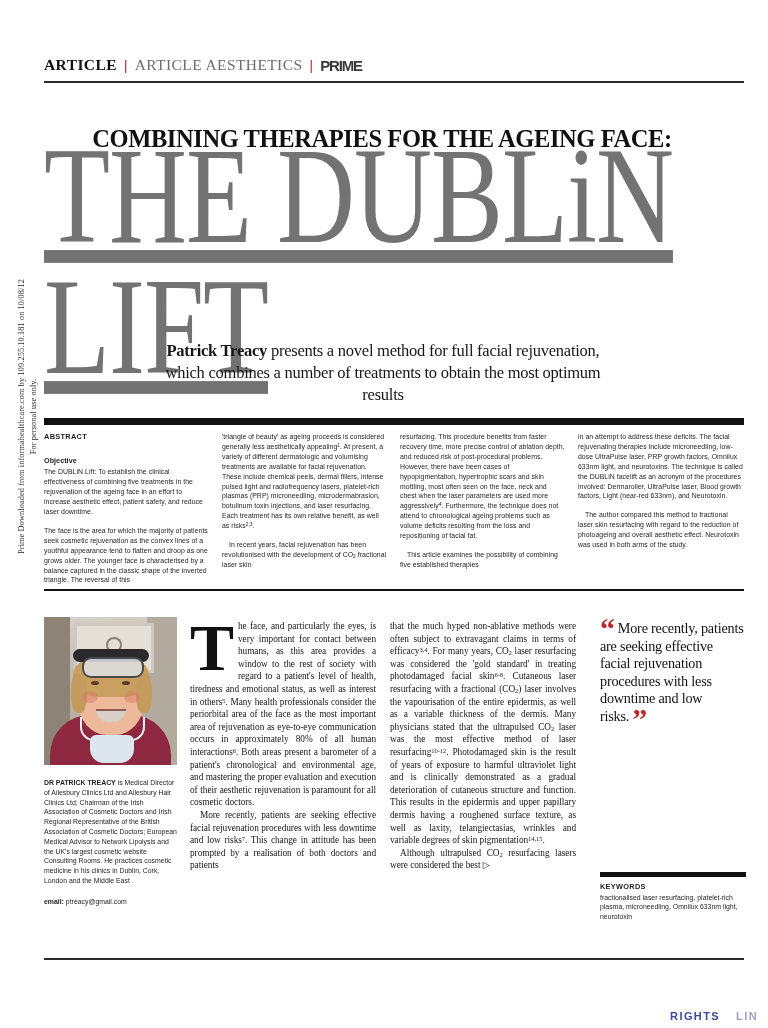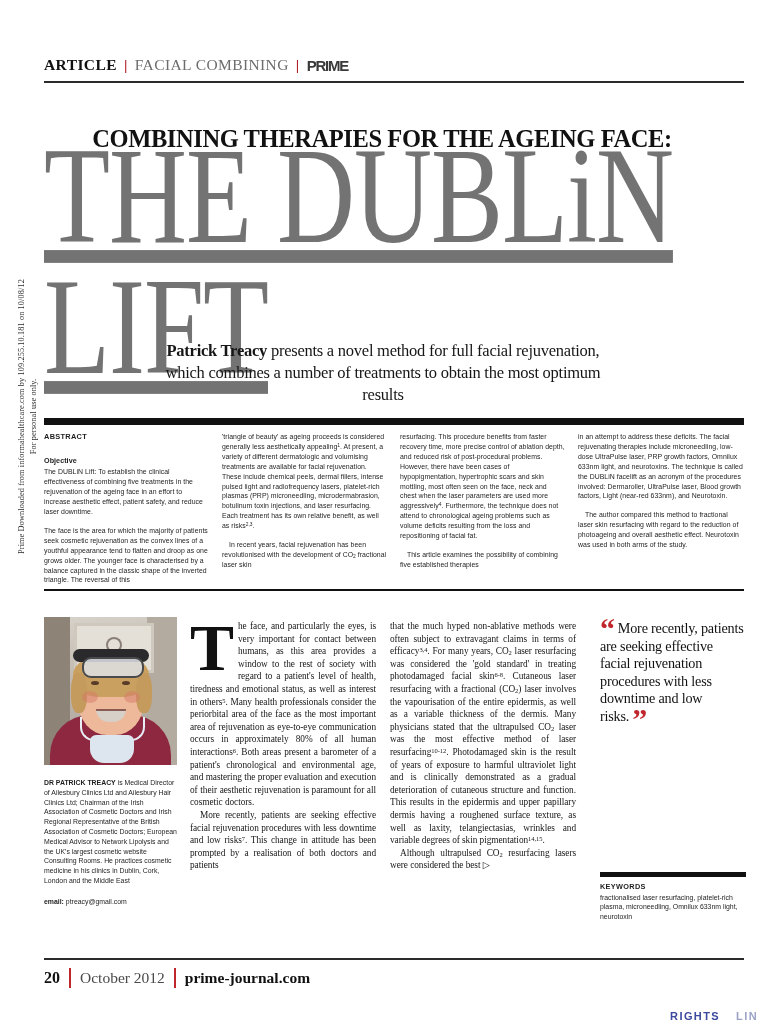--- a/index.html
+++ b/index.html
@@ -215,21 +215,21 @@
 <div class="page">
 
   <div class="vstamp">
     <div>Prime Downloaded from informahealthcare.com by 109.255.10.181 on 10/08/12</div>
     <div>For personal use only.</div>
   </div>
 
   <div class="hdr">
     <span class="article">ARTICLE</span>
     <span class="sep">|</span>
-    <span class="sect">FACIAL COMBINING</span>
+    <span class="sect">ARTICLE AESTHETICS</span>
     <span class="sep">|</span>
     <span class="prime">PRIME</span>
   </div>
   <div class="hdr-rule"></div>
 
   <div class="title-main">COMBINING THERAPIES FOR THE AGEING FACE:</div>
   <div class="title-big">
     <span class="l1">THE DUBLiN</span>
     <span class="l2">LIFT</span>
   </div>
@@ -304,25 +304,18 @@
     <span class="qmark qopen">“</span><span>More recently, patients are seeking effective facial rejuvenation procedures with less downtime and low risks.</span><span class="qmark qclose">”</span>
   </div>
 
   <div class="kw-rule"></div>
   <div class="kw">
     <span class="kwt">KEYWORDS</span>
     <span>fractionalised laser resurfacing, platelet-rich plasma, microneedling, Omnilux 633nm light, neurotoxin</span>
   </div>
 
   <div class="ft-rule"></div>
-  <div class="footer">
-    <span class="pg">20</span>
-    <span class="bar"></span>
-    <span class="dt">October 2012</span>
-    <span class="bar"></span>
-    <span class="dom">prime-journal.com</span>
-  </div>
 
   <div class="rlink">
     <span class="a">RIGHTS</span><span class="b">LIN</span>
   </div>
 
 </div>
 
 </body></html>

